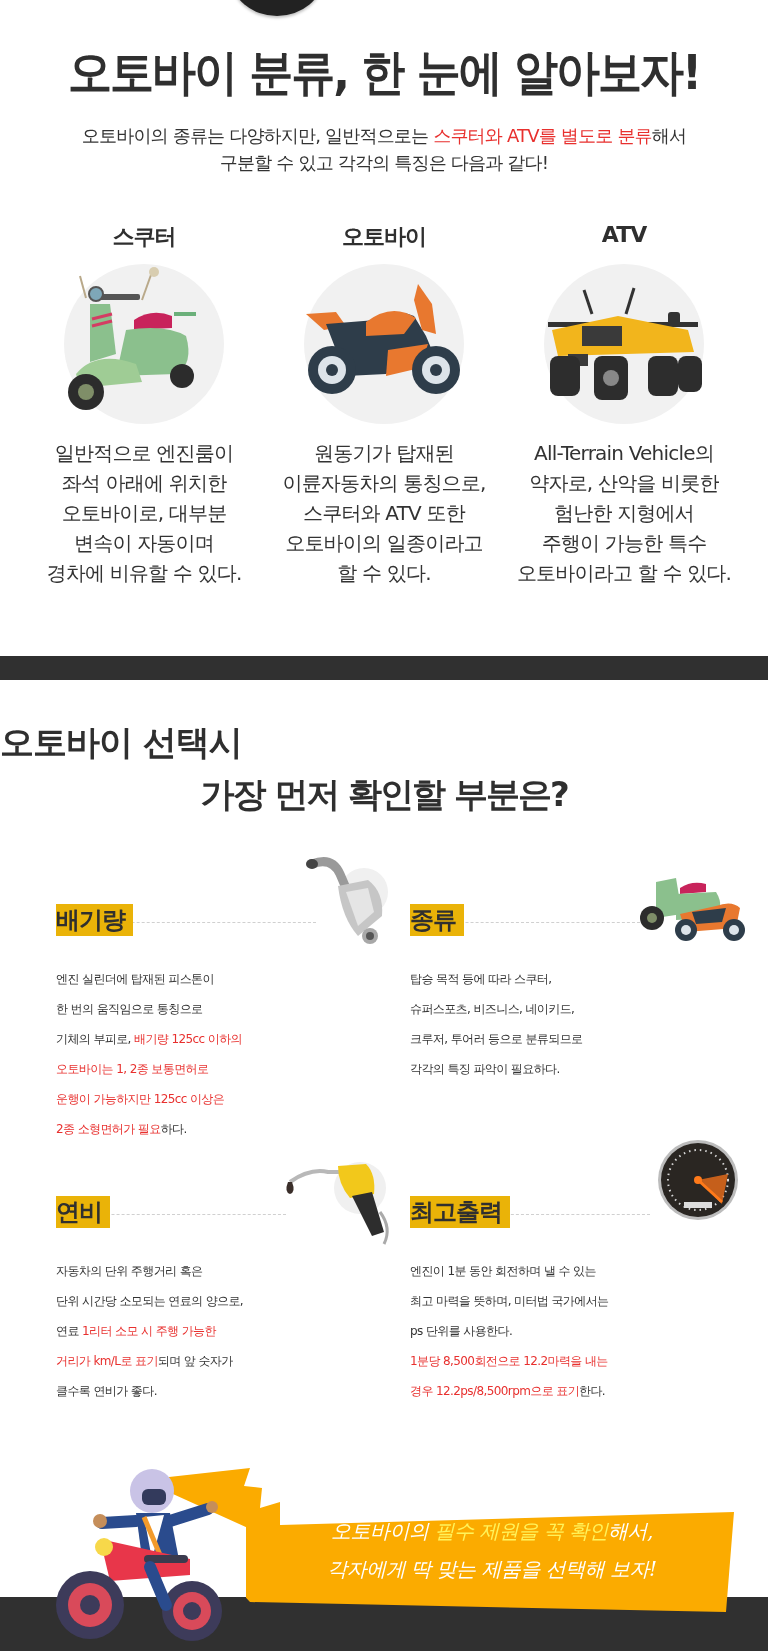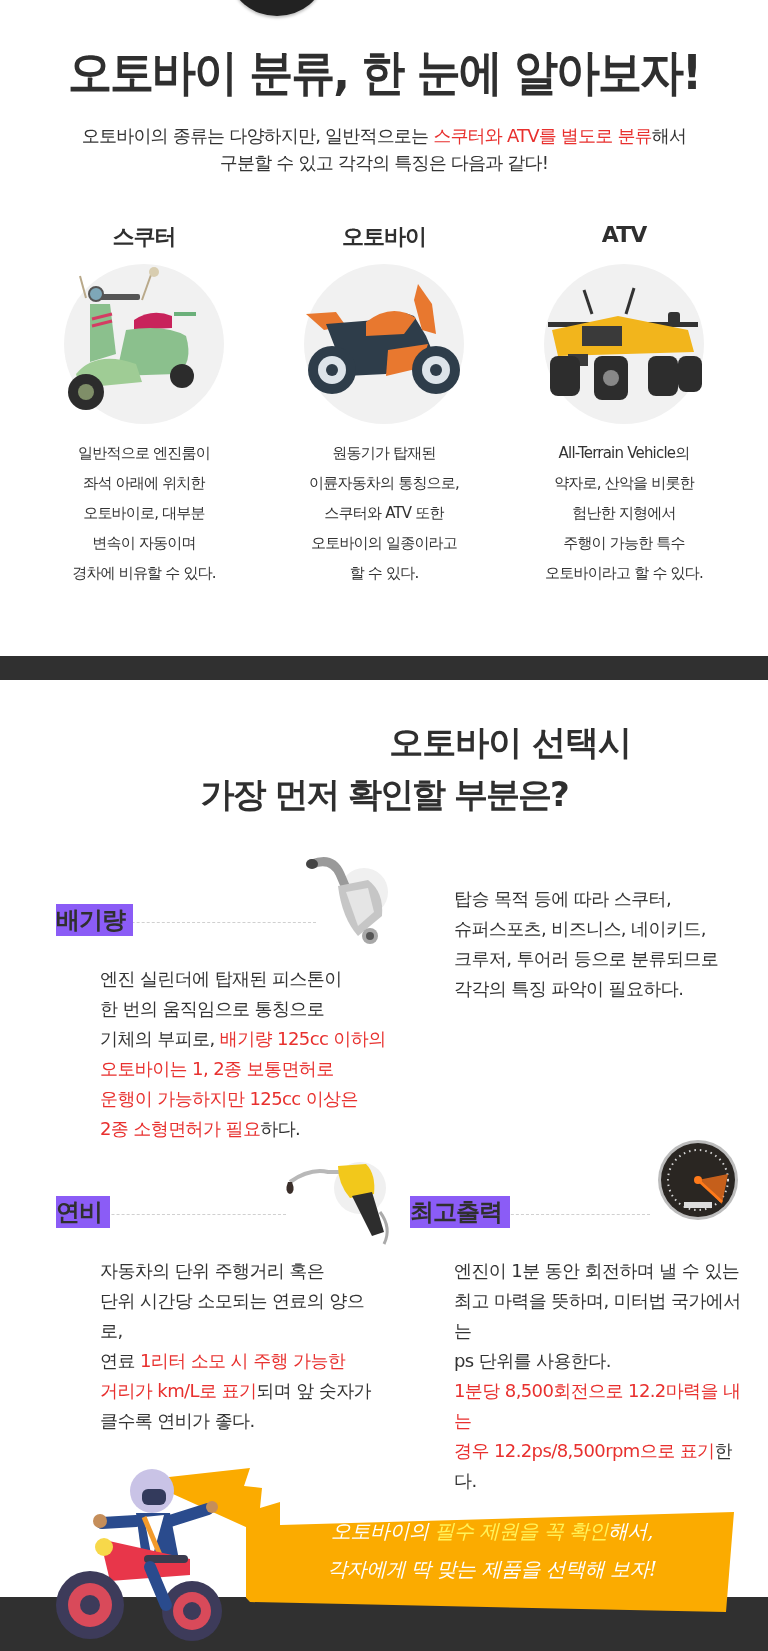--- a/index.html
+++ b/index.html
@@ -11,33 +11,33 @@
     .top-disc { position: absolute; left: 231px; top: -62px; width: 92px; height: 78px; border-radius: 50%; background: #222; box-shadow: 0 2px 3px rgba(0,0,0,0.25); }
 
     .title-1 { position: absolute; top: 44px; left: 0; width: 768px; text-align: center; font-size: 44px; font-weight: 900; color: #2f2f2f; letter-spacing: -2px; transform: scaleY(1.1); }
     .intro { position: absolute; top: 122px; left: 0; width: 768px; text-align: center; font-size: 18px; line-height: 27px; color: #333; letter-spacing: -0.8px; }
     .red { color: #e8302e; }
 
     .types { position: absolute; top: 222px; left: 0; width: 768px; height: 380px; }
     .type-col { position: absolute; top: 0; width: 240px; text-align: center; }
     .type-col h3 { font-size: 22px; font-weight: bold; color: #2f2f2f; letter-spacing: -1px; height: 30px; }
     .type-circle { position: relative; margin: 12px auto 0; width: 160px; height: 160px; border-radius: 50%; background: #f1f1f1; }
-    .type-desc { margin-top: 14px; font-size: 15px; line-height: 30px; color: #333; letter-spacing: -0.8px; }
+    .type-desc { margin-top: 14px; font-size: 20px; line-height: 30px; color: #333; letter-spacing: -0.8px; }
 
     .divider-band { position: absolute; top: 656px; left: 0; width: 768px; height: 24px; background: #303030; }
 
-    .title-2a { position: absolute; top: 720px; left: 0; width: 631px; text-align: right; font-size: 34px; font-weight: 900; color: #2f2f2f; letter-spacing: -1px; }
+    .title-2a { position: absolute; top: 720px; left: 0; width: 631px; text-align: left; font-size: 34px; font-weight: 900; color: #2f2f2f; letter-spacing: -1px; }
     .title-2b { position: absolute; top: 772px; left: 0; width: 768px; text-align: center; font-size: 34px; font-weight: 900; color: #2f2f2f; letter-spacing: -2px; }
 
     .feature { position: absolute; width: 330px; }
     .feature-head { position: relative; height: 80px; }
-    .feature-title { position: absolute; left: 0; top: 38px; font-size: 24px; font-weight: bold; color: #2f2f2f; letter-spacing: -1px; background: #8b5cf6; padding-right: 8px; z-index: 2; }
+    .feature-title { position: absolute; left: 0; top: 38px; font-size: 24px; font-weight: bold; color: #2f2f2f; letter-spacing: -1px; background: #eab308; padding-right: 8px; z-index: 2; }
     .dotted { position: absolute; left: 0; right: 70px; top: 56px; border-top: 1px dashed #d0d0d0; z-index: 1; }
     .feature-icon { position: absolute; right: 0; top: 0; width: 100px; height: 90px; z-index: 3; }
-    .feature-text { margin-top: 18px; font-size: 18px; line-height: 30px; color: #333; letter-spacing: -0.6px; margin-left: 44px; }
+    .feature-text { margin-top: 18px; font-size: 12px; line-height: 30px; color: #333; letter-spacing: -0.6px; }
 
     .bottom-band { position: absolute; left: 0; top: 1597px; width: 768px; height: 54px; background: #303030; }
     .bubble { position: absolute; left: 246px; top: 1486px; width: 488px; height: 126px; }
     .bubble-text { position: absolute; left: 262px; top: 1512px; width: 460px; text-align: center; font-family: "DejaVu Serif", serif; font-style: italic; font-size: 20px; line-height: 38px; color: #ffffff; letter-spacing: -0.5px; }
     .yellow { color: #fff35a; margin-top: 12px; }
     .rider { position: absolute; left: 40px; top: 1455px; width: 190px; height: 196px; }
   </style>
 </head>
 <body>
 
@@ -162,20 +162,39 @@
       <div>엔진 실린더에 탑재된 피스톤이</div>
       <div>한 번의 움직임으로 통칭으로</div>
       <div><span>기체의 부피로, </span><span class="red">배기량 125cc 이하의</span></div>
       <div class="red">오토바이는 1, 2종 보통면허로</div>
       <div class="red">운행이 가능하지만 125cc 이상은</div>
       <div><span class="red">2종 소형면허가 필요</span><span>하다.</span></div>
     </div>
   </div>
 
   <div class="feature" style="left:410px; top:866px;">
+    <div class="feature-head">
+      <span class="feature-title">종류</span>
+      <div class="dotted" style="right:100px"></div>
+      <div class="feature-icon" style="right:-6px; top:-14px; width:110px;">
+        <svg width="110" height="90" viewBox="0 0 110 90">
+          <path d="M20 30 L40 26 L46 62 L20 66 Z" fill="#8bc08d"></path>
+          <path d="M44 36 Q56 28 70 32 L70 40 L44 42 Z" fill="#c8235b"></path>
+          <path d="M40 42 L80 40 Q90 56 76 66 L40 68 Z" fill="#8bc08d"></path>
+          <circle cx="16" cy="66" r="12" fill="#2c2c2c"></circle>
+          <circle cx="16" cy="66" r="5" fill="#7f8e68"></circle>
+          <path d="M44 62 L80 54 Q96 48 104 56 L100 76 L50 80 Z" fill="#e8782f"></path>
+          <path d="M56 60 L90 56 L86 70 L60 72 Z" fill="#2e3d4a"></path>
+          <circle cx="50" cy="78" r="11" fill="#2e3d4a"></circle>
+          <circle cx="50" cy="78" r="5" fill="#dde4ea"></circle>
+          <circle cx="98" cy="78" r="11" fill="#2e3d4a"></circle>
+          <circle cx="98" cy="78" r="5" fill="#dde4ea"></circle>
+        </svg>
+      </div>
+    </div>
     <div class="feature-text">
       <div>탑승 목적 등에 따라 스쿠터,</div>
       <div>슈퍼스포츠, 비즈니스, 네이키드,</div>
       <div>크루저, 투어러 등으로 분류되므로</div>
       <div>각각의 특징 파악이 필요하다.</div>
     </div>
   </div>
 
   <div class="feature" style="left:56px; top:1158px;">
     <div class="feature-head">

